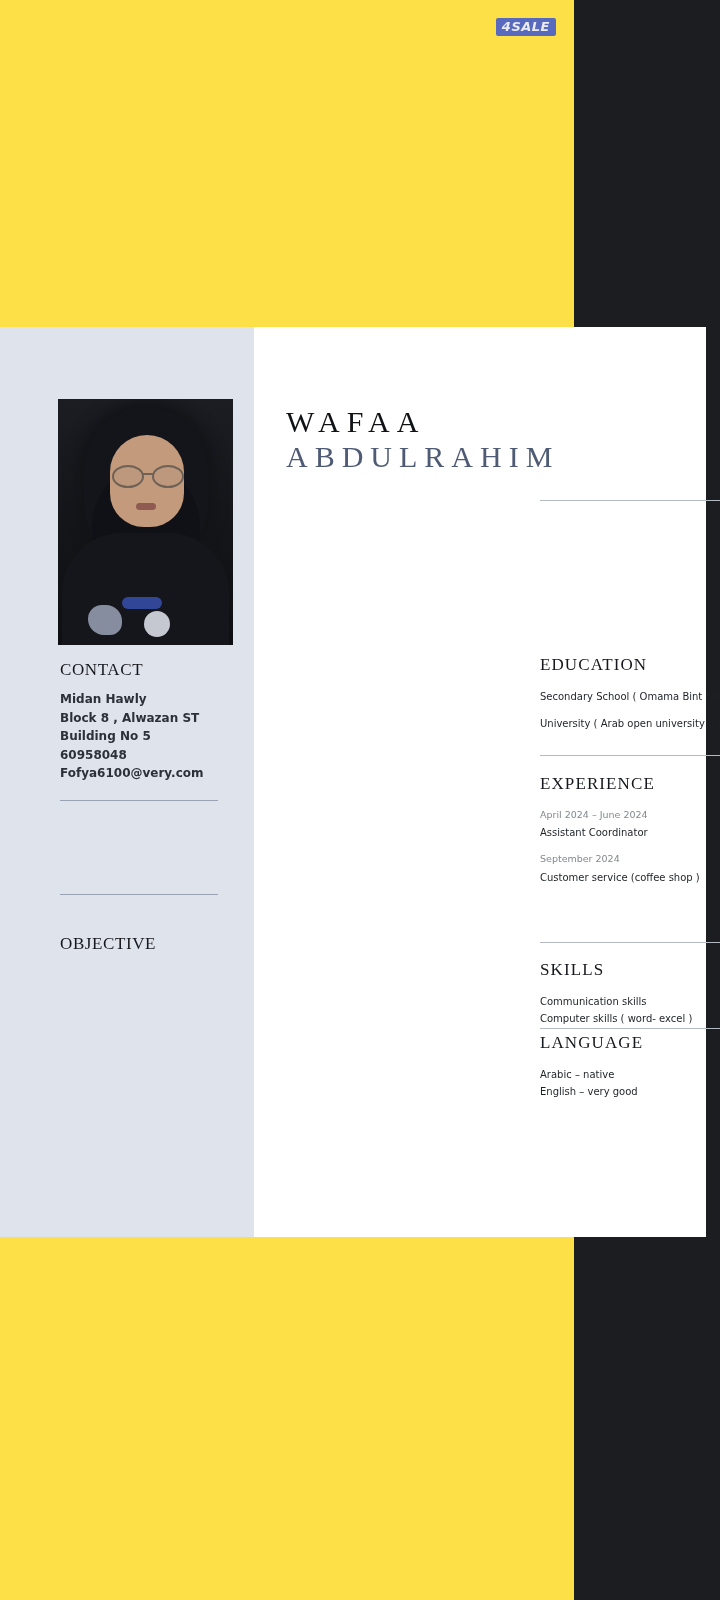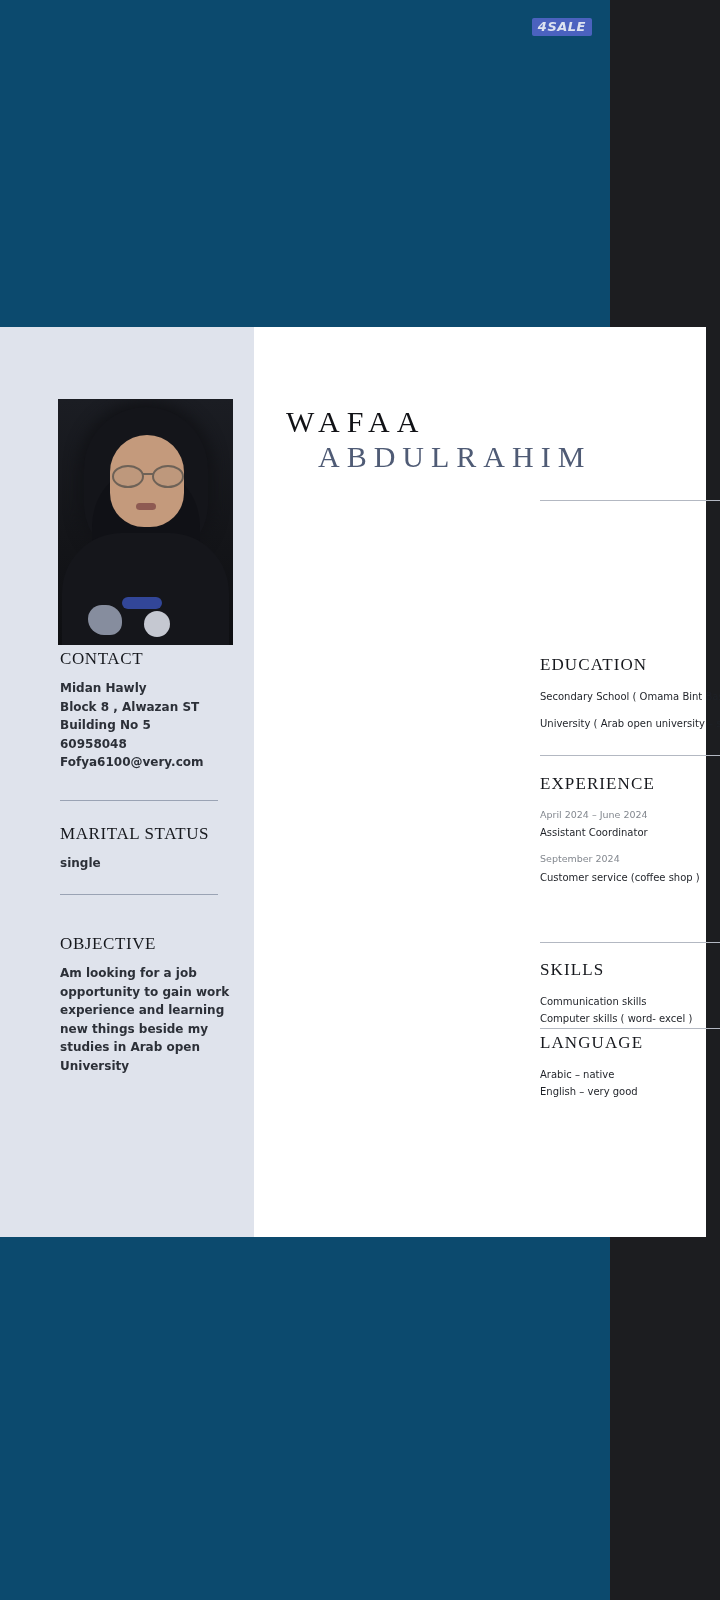--- a/index.html
+++ b/index.html
@@ -11,22 +11,21 @@
     width: 720px;
     height: 1600px;
     overflow: hidden;
     font-family: "Liberation Sans", sans-serif;
   }
 
   .page {
     position: relative;
     width: 574px;
     height: 1600px;
-    background: #0c4a6e;
-    padding-left: 36px;
+    background: #fde047;
   }
 
   
   .watermark {
     position: absolute;
     top: 18px;
     right: 18px;
     background: #4f64c4;
     color: #e9ecf8;
     font-family: "DejaVu Sans", sans-serif;
@@ -231,21 +230,20 @@
     letter-spacing: 7px;
     color: #111216;
     line-height: 1.15;
   }
   .name-last {
     font-family: "Liberation Serif", serif;
     font-size: 30px;
     letter-spacing: 7px;
     color: #4f5b75;
     line-height: 1.15;
-    margin-left: 32px;
   }
   .r-rule {
     position: absolute;
     left: 286px;
     width: 337px;
     height: 1px;
     background: #b3b8c2;
   }
   .r-section {
     position: absolute;
@@ -296,43 +294,38 @@
           <div class="bridge"></div>
           <div class="lens r"></div>
         </div>
         <div class="lips"></div>
         <div class="shirt"></div>
         <div class="print3"></div>
         <div class="print1"></div>
         <div class="print2"></div>
       </div>
 
-      <div class="l-section" style="top:322px;">
+      <div class="l-section" style="top:333px;">
         <div class="l-heading">CONTACT</div>
         <div class="l-body">
           <div>Midan Hawly</div>
           <div>Block 8 , Alwazan ST</div>
           <div>Building No 5</div>
           <div>60958048</div>
           <div>Fofya6100@very.com</div>
         </div>
       </div>
 
       <div class="l-rule" style="top:473px;"></div>
 
-      <div class="l-section" style="top:497px;">
-        <div class="l-heading">MARITAL STATUS</div>
-        <div class="l-body">single</div>
-      </div>
 
       <div class="l-rule" style="top:567px;"></div>
 
       <div class="l-section" style="top:607px;">
         <div class="l-heading">OBJECTIVE</div>
-        <div class="l-body">Am looking for a job opportunity to gain work experience and learning new things beside my studies in Arab open University</div>
       </div>
 
     </div>
 
     <div class="right-col">
 
       <div class="name-block">
         <div class="name-first">WAFAA</div>
         <div class="name-last">ABDULRAHIM</div>
       </div>

